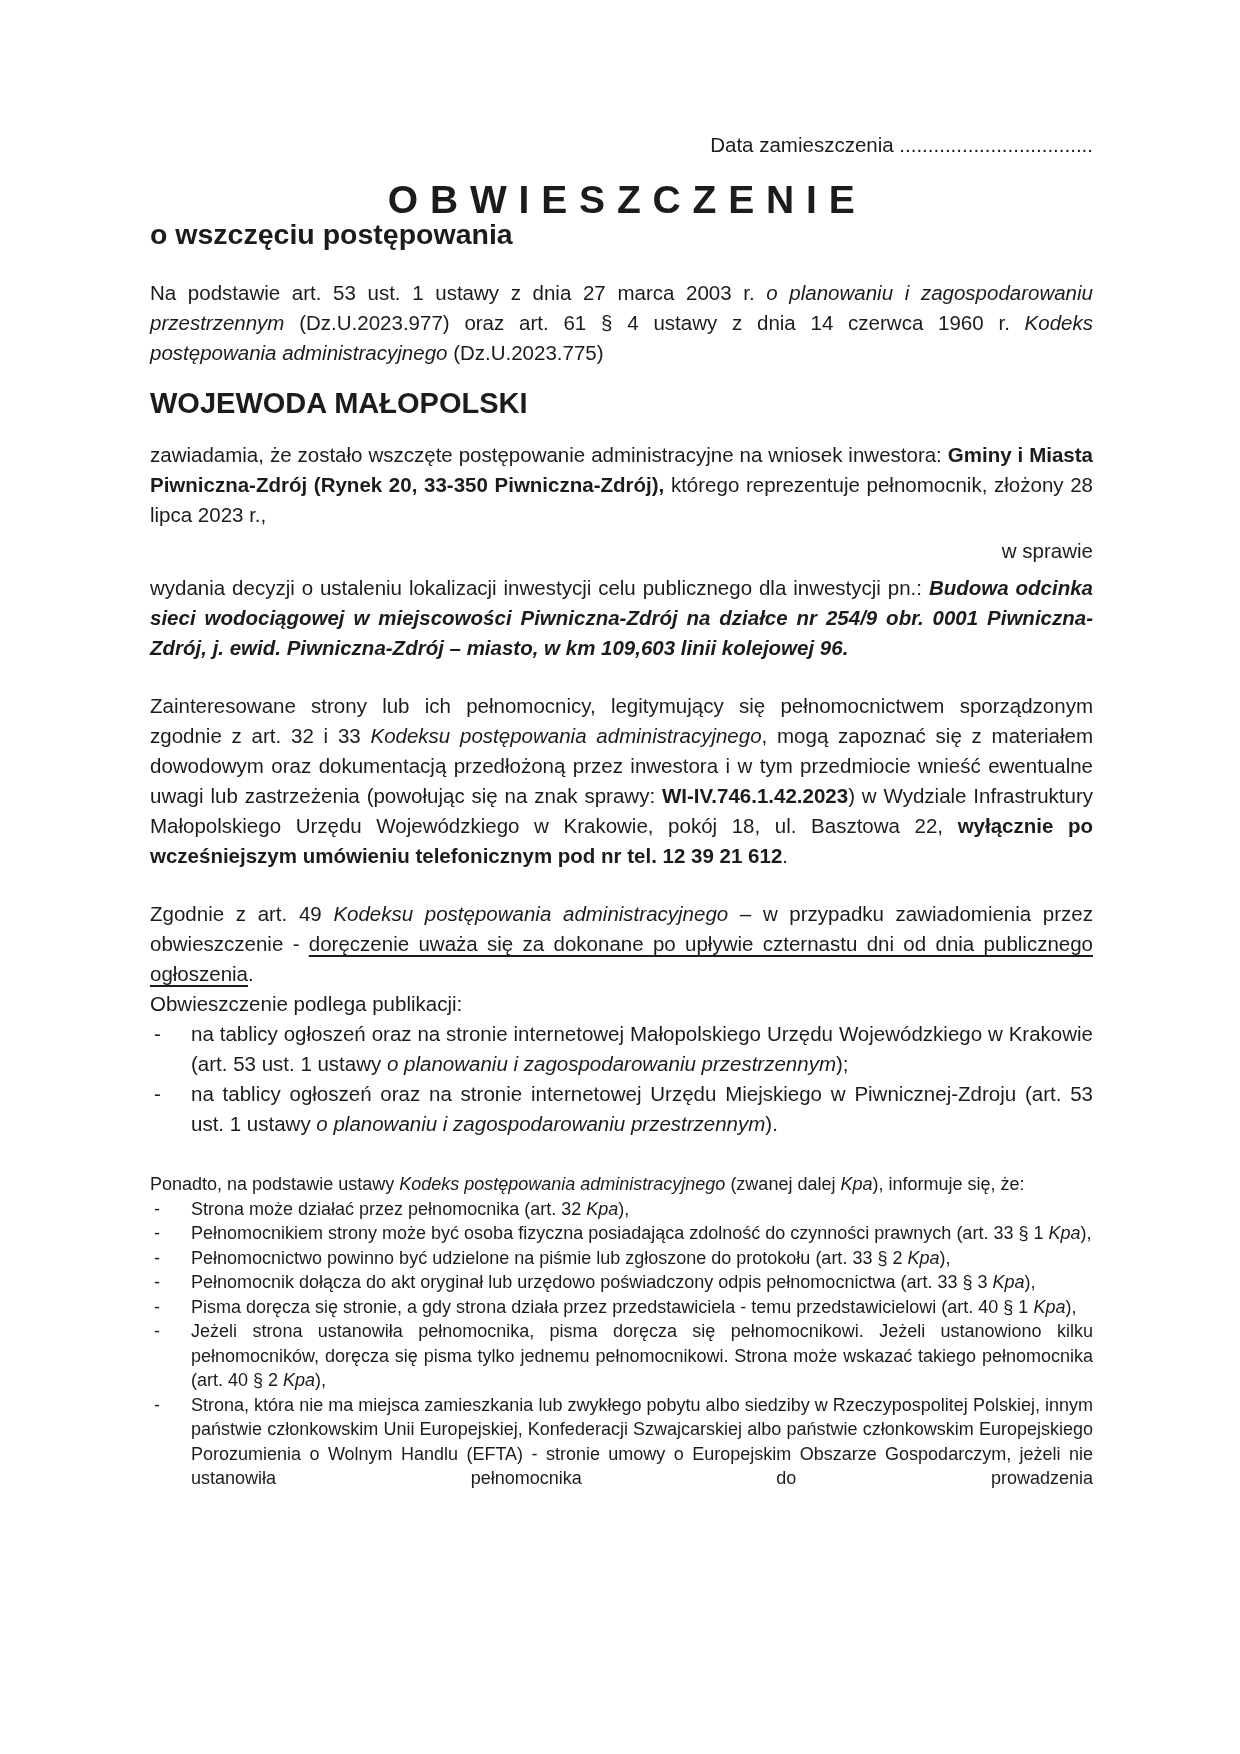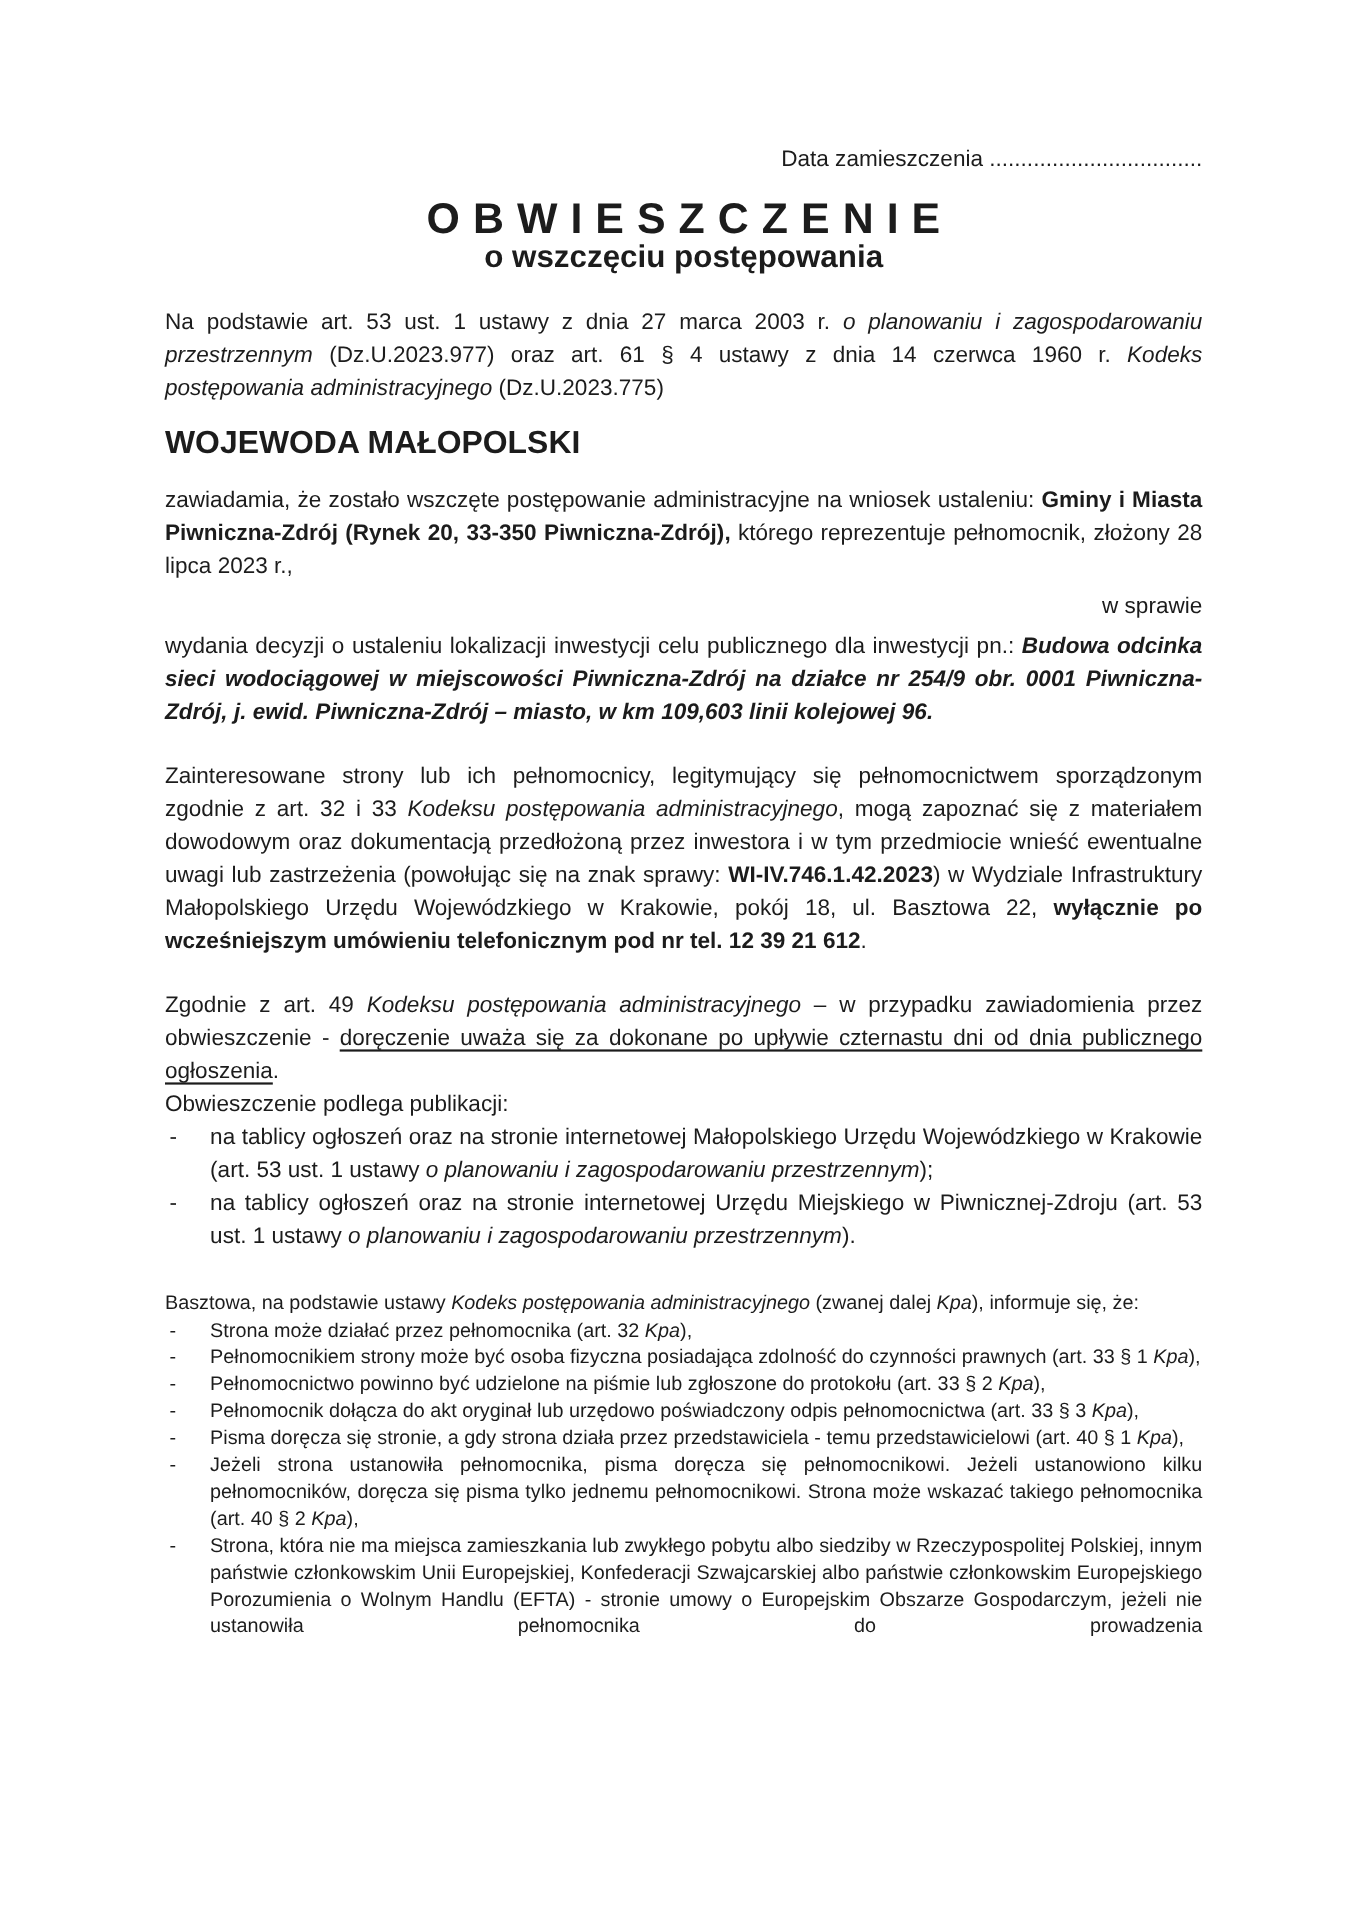--- a/index.html
+++ b/index.html
@@ -17,21 +17,21 @@
   }
   p { margin: 0; }
   .txt  { font-size: 20.5px; line-height: 30px; }
   .just { text-align: justify; }
   .date-line { text-align: right; margin-bottom: 22px; }
   .doc-title {
     text-align: center; font-weight: 700;
     font-size: 39px; line-height: 35px; letter-spacing: 0.5px;
   }
   .doc-subtitle {
-    text-align: center; font-weight: 700;
+    font-weight: 700;
     font-size: 28.5px; line-height: 35px;
     margin-bottom: 26px;
   }
   .authority {
     text-align: left; font-weight: 700;
     font-size: 29px; line-height: 40px;
     margin: 15px 0 17px 0;
   }
   .wsprawie { text-align: right; margin: 6px 0 7px 0; }
   .mb28 { margin-bottom: 28px; }
@@ -52,39 +52,39 @@
 
   <p class="txt date-line">Data zamieszczenia ..................................</p>
 
   <p class="doc-title">O B W I E S Z C Z E N I E</p>
   <p class="doc-subtitle">o wszczęciu postępowania</p>
 
   <p class="txt just"><span>Na podstawie art. 53 ust. 1 ustawy z dnia 27 marca 2003 r. </span><span class="i">o planowaniu i zagospodarowaniu przestrzennym</span><span> (Dz.U.2023.977) oraz art. 61 § 4 ustawy z dnia 14 czerwca 1960 r. </span><span class="i">Kodeks postępowania administracyjnego</span><span> (Dz.U.2023.775)</span></p>
 
   <p class="authority">WOJEWODA MAŁOPOLSKI</p>
 
-  <p class="txt just"><span>zawiadamia, że zostało wszczęte postępowanie administracyjne na wniosek ustaleniu: </span><span class="b">Gminy i Miasta Piwniczna-Zdrój (Rynek 20, 33-350 Piwniczna-Zdrój),</span><span> którego reprezentuje pełnomocnik, złożony 28 lipca 2023 r.,</span></p>
+  <p class="txt just"><span>zawiadamia, że zostało wszczęte postępowanie administracyjne na wniosek inwestora: </span><span class="b">Gminy i Miasta Piwniczna-Zdrój (Rynek 20, 33-350 Piwniczna-Zdrój),</span><span> którego reprezentuje pełnomocnik, złożony 28 lipca 2023 r.,</span></p>
 
   <p class="txt wsprawie">w sprawie</p>
 
   <p class="txt just mb28"><span>wydania decyzji o ustaleniu lokalizacji inwestycji celu publicznego dla inwestycji pn.: </span><span class="bi">Budowa odcinka sieci wodociągowej w miejscowości Piwniczna-Zdrój na działce nr 254/9 obr. 0001 Piwniczna-Zdrój, j. ewid. Piwniczna-Zdrój – miasto, w km 109,603 linii kolejowej 96.</span></p>
 
   <p class="txt just mb28"><span>Zainteresowane strony lub ich pełnomocnicy, legitymujący się pełnomocnictwem sporządzonym zgodnie z art. 32 i 33 </span><span class="i">Kodeksu postępowania administracyjnego</span><span>, mogą zapoznać się z materiałem dowodowym oraz dokumentacją przedłożoną przez inwestora i w tym przedmiocie wnieść ewentualne uwagi lub zastrzeżenia (powołując się na znak sprawy: </span><span class="b">WI-IV.746.1.42.2023</span><span>) w Wydziale Infrastruktury Małopolskiego Urzędu Wojewódzkiego w Krakowie, pokój 18, ul. Basztowa 22, </span><span class="b">wyłącznie po wcześniejszym umówieniu telefonicznym pod nr tel. 12 39 21 612</span><span>.</span></p>
 
   <p class="txt just"><span>Zgodnie z art. 49 </span><span class="i">Kodeksu postępowania administracyjnego</span><span> – w przypadku zawiadomienia przez obwieszczenie - </span><span class="u">doręczenie uważa się za dokonane po upływie czternastu dni od dnia publicznego ogłoszenia</span><span>.</span></p>
 
   <p class="txt">Obwieszczenie podlega publikacji:</p>
 
   <ul class="dash-list txt">
     <li><span class="marker">-</span><span>na tablicy ogłoszeń oraz na stronie internetowej Małopolskiego Urzędu Wojewódzkiego w Krakowie (art. 53 ust. 1 ustawy </span><span class="i">o planowaniu i zagospodarowaniu przestrzennym</span><span>);</span></li>
     <li><span class="marker">-</span><span>na tablicy ogłoszeń oraz na stronie internetowej Urzędu Miejskiego w Piwnicznej-Zdroju (art. 53 ust. 1 ustawy </span><span class="i">o planowaniu i zagospodarowaniu przestrzennym</span><span>).</span></li>
   </ul>
 
   <div class="small-section">
-    <p class="just"><span>Basztowa, na podstawie ustawy </span><span class="i">Kodeks postępowania administracyjnego</span><span> (zwanej dalej </span><span class="i">Kpa</span><span>), informuje się, że:</span></p>
+    <p class="just"><span>Ponadto, na podstawie ustawy </span><span class="i">Kodeks postępowania administracyjnego</span><span> (zwanej dalej </span><span class="i">Kpa</span><span>), informuje się, że:</span></p>
 
     <ul class="dash-list">
       <li><span class="marker">-</span><span>Strona może działać przez pełnomocnika (art. 32 </span><span class="i">Kpa</span><span>),</span></li>
       <li><span class="marker">-</span><span>Pełnomocnikiem strony może być osoba fizyczna posiadająca zdolność do czynności prawnych (art. 33 § 1 </span><span class="i">Kpa</span><span>),</span></li>
       <li><span class="marker">-</span><span>Pełnomocnictwo powinno być udzielone na piśmie lub zgłoszone do protokołu (art. 33 § 2 </span><span class="i">Kpa</span><span>),</span></li>
       <li><span class="marker">-</span><span>Pełnomocnik dołącza do akt oryginał lub urzędowo poświadczony odpis pełnomocnictwa (art. 33 § 3 </span><span class="i">Kpa</span><span>),</span></li>
       <li><span class="marker">-</span><span>Pisma doręcza się stronie, a gdy strona działa przez przedstawiciela - temu przedstawicielowi (art. 40 § 1 </span><span class="i">Kpa</span><span>),</span></li>
       <li><span class="marker">-</span><span>Jeżeli strona ustanowiła pełnomocnika, pisma doręcza się pełnomocnikowi. Jeżeli ustanowiono kilku pełnomocników, doręcza się pisma tylko jednemu pełnomocnikowi. Strona może wskazać takiego pełnomocnika (art. 40 § 2 </span><span class="i">Kpa</span><span>),</span></li>
       <li class="justify-last"><span class="marker">-</span><span>Strona, która nie ma miejsca zamieszkania lub zwykłego pobytu albo siedziby w Rzeczypospolitej Polskiej, innym państwie członkowskim Unii Europejskiej, Konfederacji Szwajcarskiej albo państwie członkowskim Europejskiego Porozumienia o Wolnym Handlu (EFTA) - stronie umowy o Europejskim Obszarze Gospodarczym, jeżeli nie ustanowiła pełnomocnika do prowadzenia</span></li>
     </ul>

